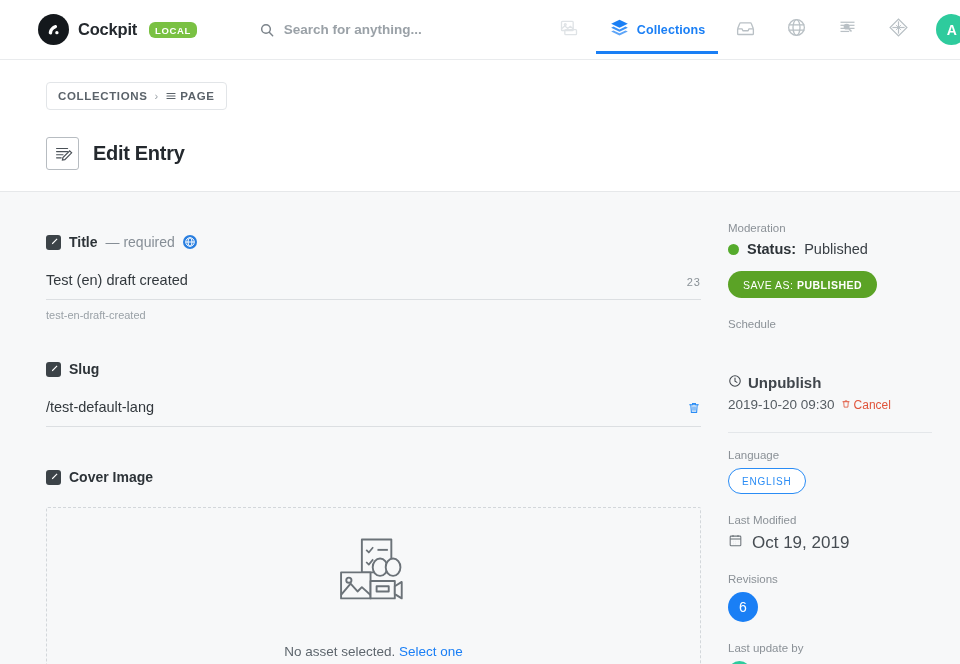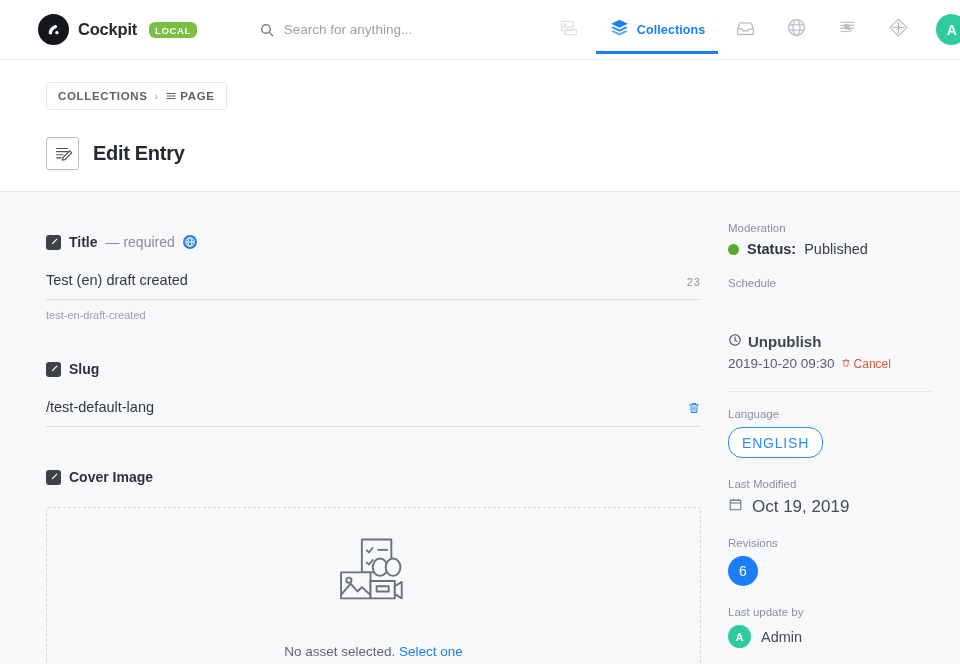--- a/index.html
+++ b/index.html
@@ -43,20 +43,21 @@
   .searchbox {
     display: flex; align-items: center; gap: 9px;
     margin-left: 62px;
   }
   .searchbox .s-icon { color: #7b838a; display: flex; }
   .searchbox input {
     border: none; outline: none; background: transparent;
     font-family: "Liberation Sans", sans-serif;
     font-size: 13.5px; color: #14532d;
     width: 260px;
+    font-weight: bold;
   }
   .searchbox input::placeholder { color: #9aa1a7; }
 
   .nav {
     margin-left: auto;
     display: flex; align-items: center; gap: 0px;
     height: 48px;
   }
   .nav-item {
     position: relative;
@@ -238,21 +239,21 @@
 
   .hr-side {
     border: none; border-top: 1px solid #e4e7ea;
     margin: 18px 0 16px 0; width: 204px;
   }
 
   .pill-lang {
     display: inline-block;
     border: 1px solid #2a8cf5; border-radius: 14px;
     color: #2a8cf5; background: #ffffff;
-    font-size: 14px; letter-spacing: 0.8px; font-weight: normal;
+    font-size: 10px; letter-spacing: 0.8px; font-weight: normal;
     padding: 7px 13px 6px;
     cursor: pointer;
   }
 
   .cal-row {
     display: flex; align-items: center; gap: 9px;
     font-size: 17px; color: #464c52;
   }
 
   .rev-circle {
@@ -501,20 +502,23 @@
 
   <div class="side-col">
 
     <div class="side-block">
       <div class="side-label">Moderation</div>
       <div class="side-row">
         <span class="dot-green"></span>
         <span class="status-key">Status:</span>
         <span class="status-val">Published</span>
       </div>
+      <button class="btn-publish">
+        <span>SAVE AS: </span><b>PUBLISHED</b>
+      </button>
     </div>
 
     <div class="side-block">
       <div class="side-label">Schedule</div>
       <div class="sched-title">
         <span>
           <svg width="14" height="14" viewBox="0 0 24 24" fill="none" stroke="currentColor" stroke-width="1.8">
             <circle cx="12" cy="12" r="9"></circle>
               <path d="M12 7v5.3l3.4 2" stroke-linecap="round"></path>
           </svg>

